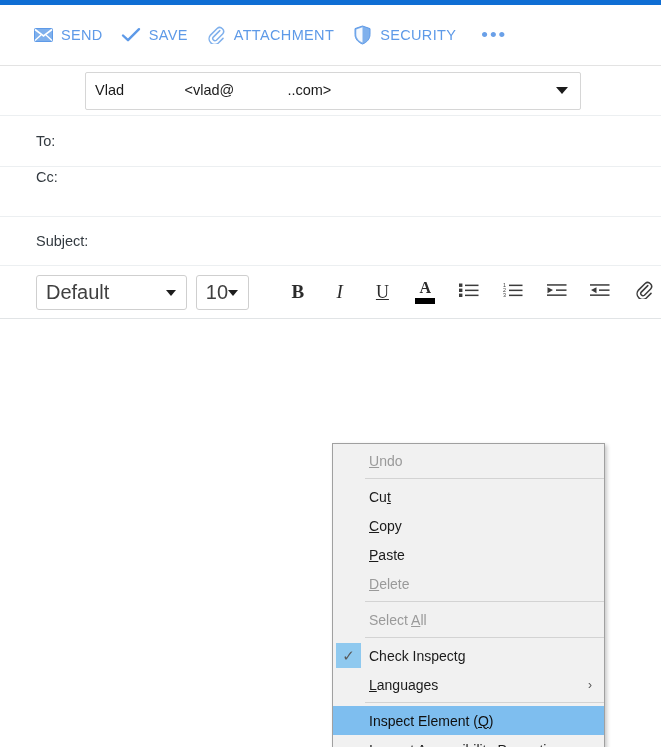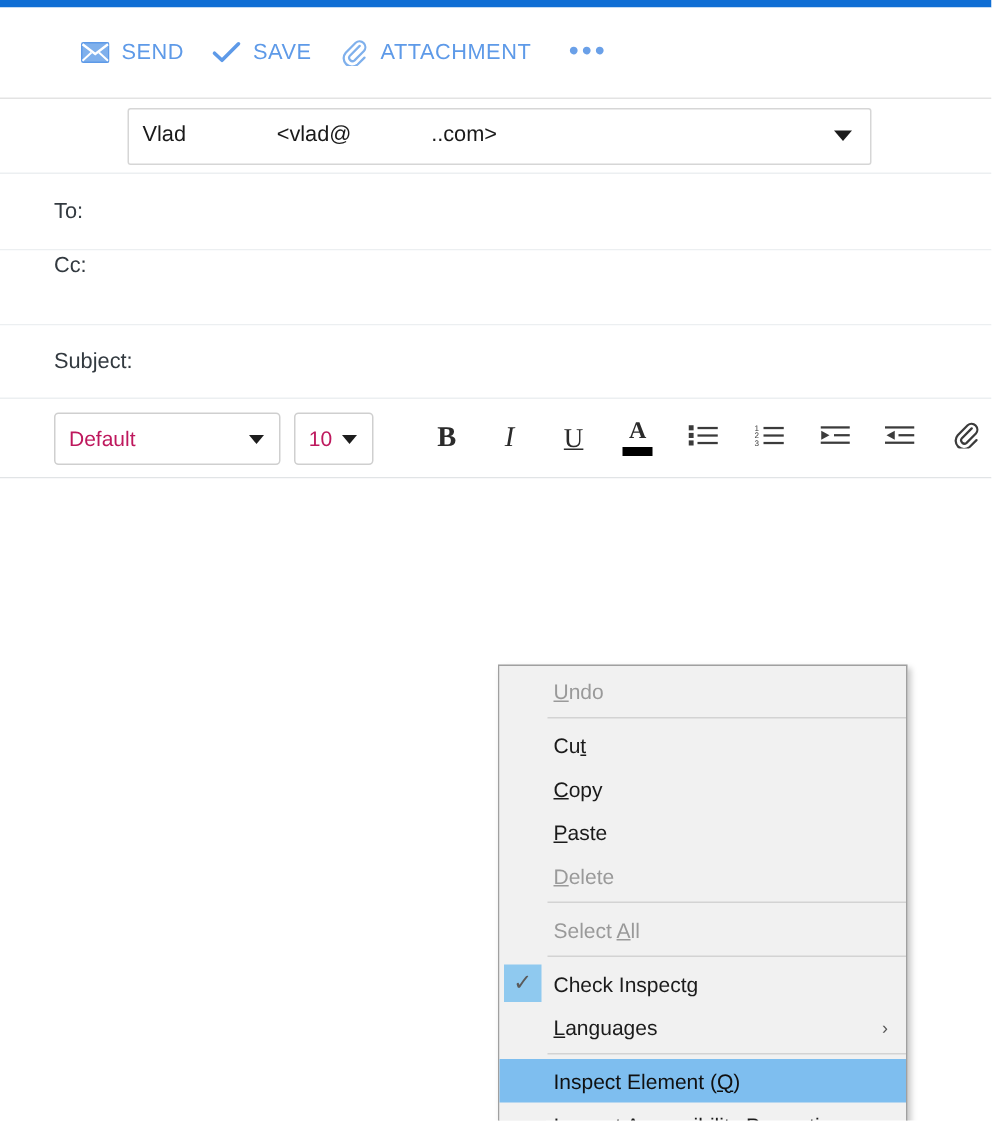--- a/index.html
+++ b/index.html
@@ -41,21 +41,21 @@
 
   
   .cmd-toolbar {
     position: absolute;
     left: 0; top: 5px;
     width: 661px; height: 61px;
     background: #ffffff;
     border-bottom: 1px solid #e3e3e3;
     display: flex;
     align-items: center;
-    padding-left: 44px;
+    padding-left: 24px;
   }
   .cmd-btn {
     display: flex;
     align-items: center;
     height: 38px;
     padding: 0 9px;
     cursor: pointer;
     background: transparent;
     border: none;
     gap: 8px;
@@ -154,22 +154,22 @@
     position: relative;
     height: 35px;
     border: 1px solid #cfcfcf;
     border-radius: 3px;
     background: #fff;
     display: flex;
     align-items: center;
     cursor: pointer;
   }
   .fmt-select .sel-val {
-    font-size: 14px;
-    color: #be185d;
+    font-size: 20px;
+    color: #404040;
     padding-left: 9px;
     white-space: nowrap;
   }
   .fmt-select .sel-caret {
     position: absolute;
     right: 10px; top: 14px;
     width: 0; height: 0;
     border-left: 5.5px solid transparent;
     border-right: 5.5px solid transparent;
     border-top: 6.5px solid #1d1d1d;
@@ -307,20 +307,29 @@
 
     <div class="cmd-btn">
       <span class="ic">
         <svg width="18" height="18" viewBox="0 0 18 18">
           <path d="M12.8 4.6 L6.3 11.1 a2.2 2.2 0 0 0 3.1 3.1 l6.2-6.2 a3.9 3.9 0 0 0-5.5-5.5 L3.5 9.1 a5.6 5.6 0 0 0 7.9 7.9 L16 12.4" fill="none" stroke="#7fb0ec" stroke-width="1.5" stroke-linecap="round"></path>
         </svg>
       </span>
       <span class="lbl">ATTACHMENT</span>
     </div>
 
+    <div class="cmd-btn">
+      <span class="ic">
+        <svg width="17" height="20" viewBox="0 0 17 20">
+          <path d="M8.5 1 L16 3.6 V9.5 C16 14 12.7 17.5 8.5 19 C4.3 17.5 1 14 1 9.5 V3.6 Z" fill="#7fb0ec" stroke="#5e9ae8" stroke-width="1"></path>
+          <path d="M8.5 2.3 V17.6 C5.1 16.2 2.3 13.3 2.3 9.5 V4.4 Z" fill="#ffffff" opacity="0.92"></path>
+        </svg>
+      </span>
+      <span class="lbl">SECURITY</span>
+    </div>
 
     <div class="cmd-more">•••</div>
   </div>
 
   <div class="field-row" id="row-from">
     <span class="field-label">From:</span>
   </div>
   <div class="from-input">
     <span class="from-text"><span>Vlad</span><span class="from-redact">Xxxxxxxx</span><span>&lt;vlad@</span><span class="from-redact">Xxxxxxx</span><span>..com&gt;</span></span>
     <span class="from-caret"></span>

